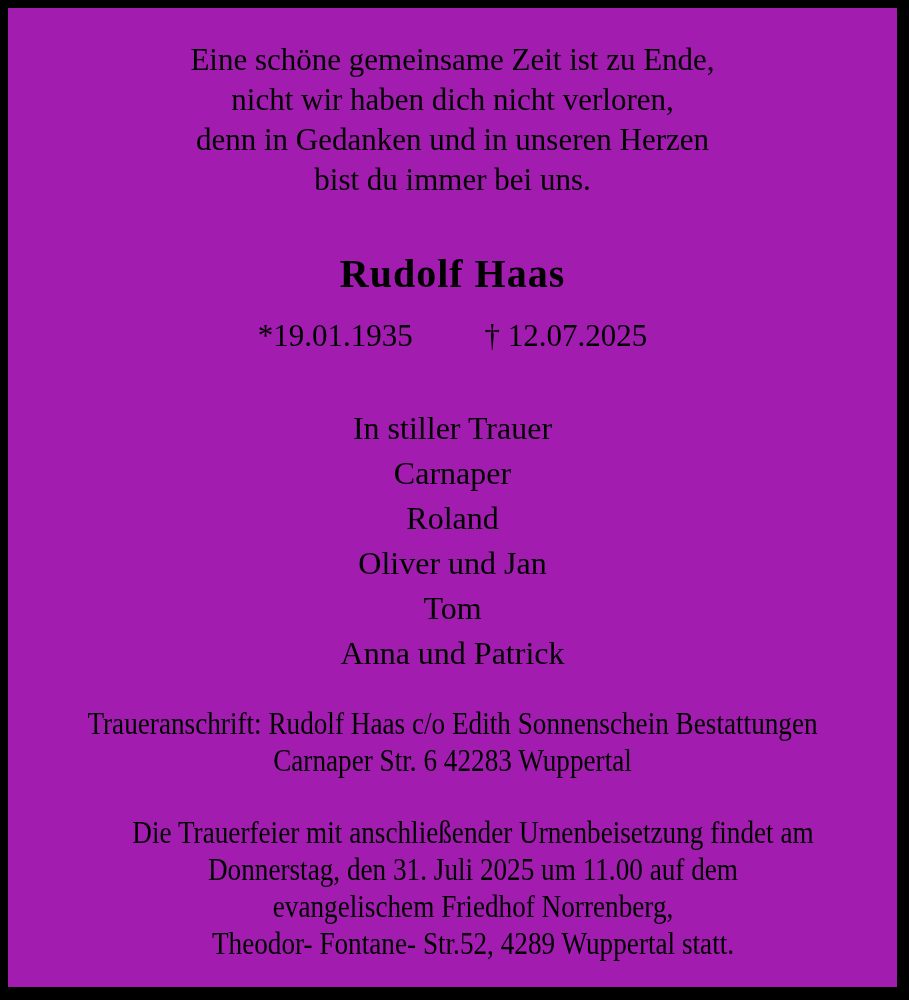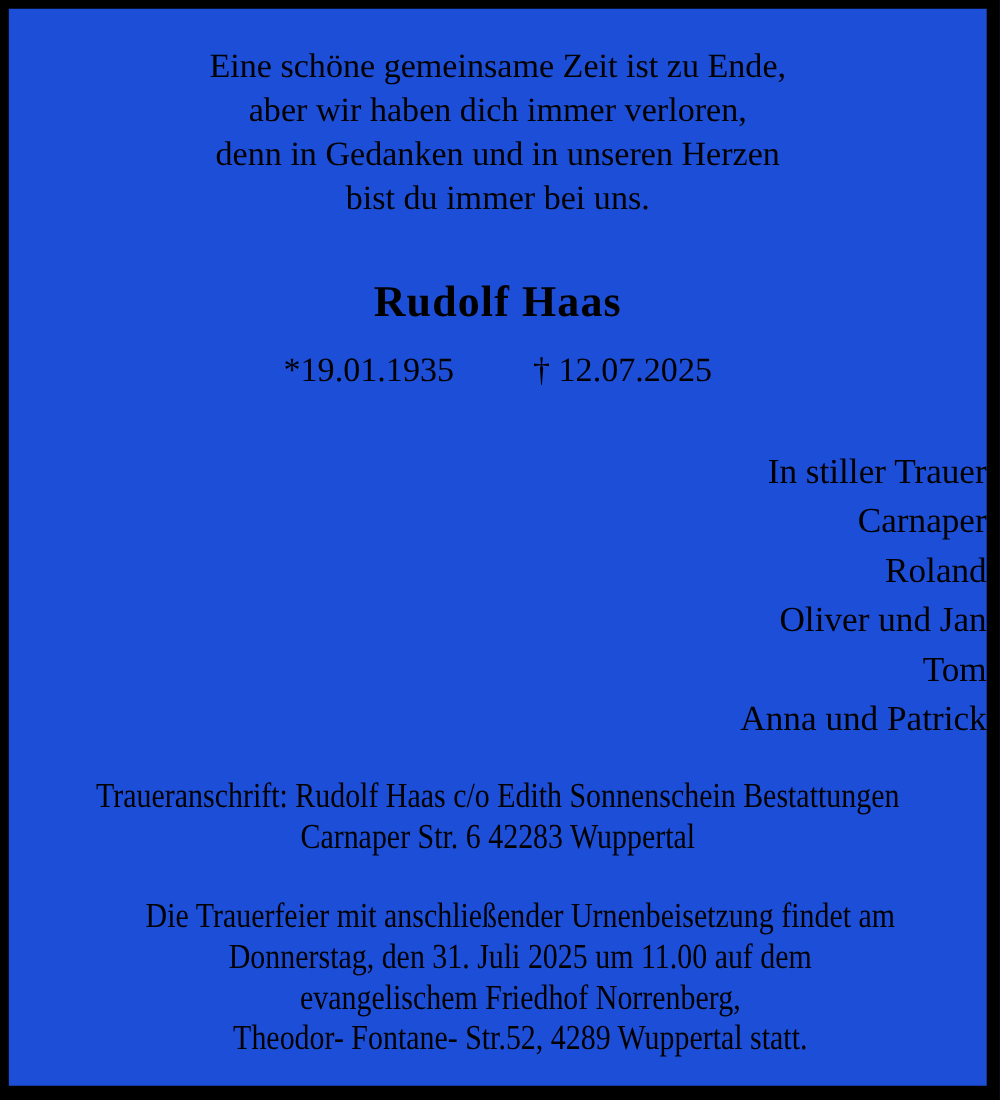--- a/index.html
+++ b/index.html
@@ -14,21 +14,21 @@
     font-family: "Liberation Serif", serif;
     color: #000000;
   }
   .frame {
     box-sizing: border-box;
     width: 909px;
     height: 1000px;
     border-style: solid;
     border-color: #000000;
     border-width: 8px 12px 13px 8px;
-    background: #1d4ed8;
+    background: #a21caf;
     padding-top: 32px;
     text-align: center;
   }
   .verse {
     font-size: 31px;
     line-height: 40px;
   }
   .name {
     margin-top: 40px;
     font-size: 40px;
@@ -47,21 +47,20 @@
     font-family: Liberation Serif, serif;
   }
   .dates .death {
     display: inline-block;
     text-align: right;
   }
   .mourners {
     margin-top: 50px;
     font-size: 32px;
     line-height: 45px;
-    text-align: right;
   }
   .address {
     margin-top: 29px;
     font-size: 32px;
     line-height: 37px;
   }
   .funeral {
     margin-top: 35px;
     font-size: 32px;
     line-height: 37px;
@@ -75,21 +74,21 @@
   }
   .line { display: block; }
 </style>
 </head>
 <body>
 
 <div class="frame">
 
   <div class="verse">
     <span class="line">Eine schöne gemeinsame Zeit ist zu Ende,</span>
-    <span class="line">aber wir haben dich immer verloren,</span>
+    <span class="line">nicht wir haben dich nicht verloren,</span>
     <span class="line">denn in Gedanken und in unseren Herzen</span>
     <span class="line">bist du immer bei uns.</span>
   </div>
 
   <div class="name">Rudolf Haas</div>
 
   <div class="dates">
     <span class="birth">*19.01.1935</span>
     <span class="death">† 12.07.2025</span>
   </div>

